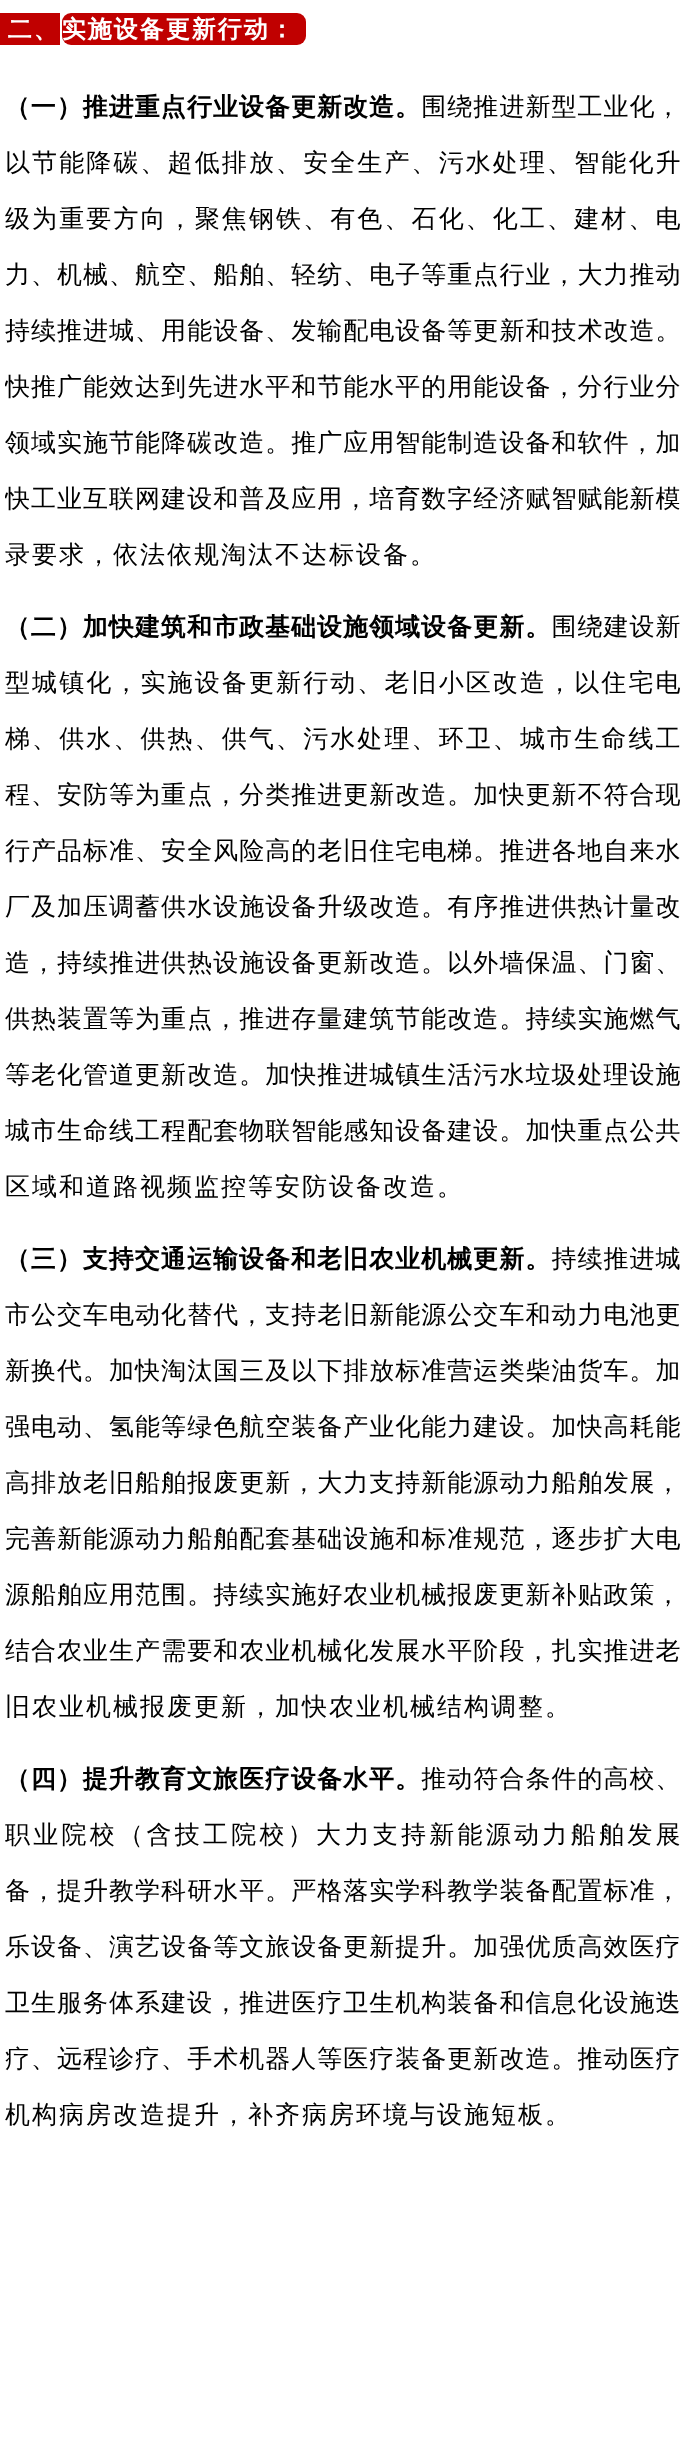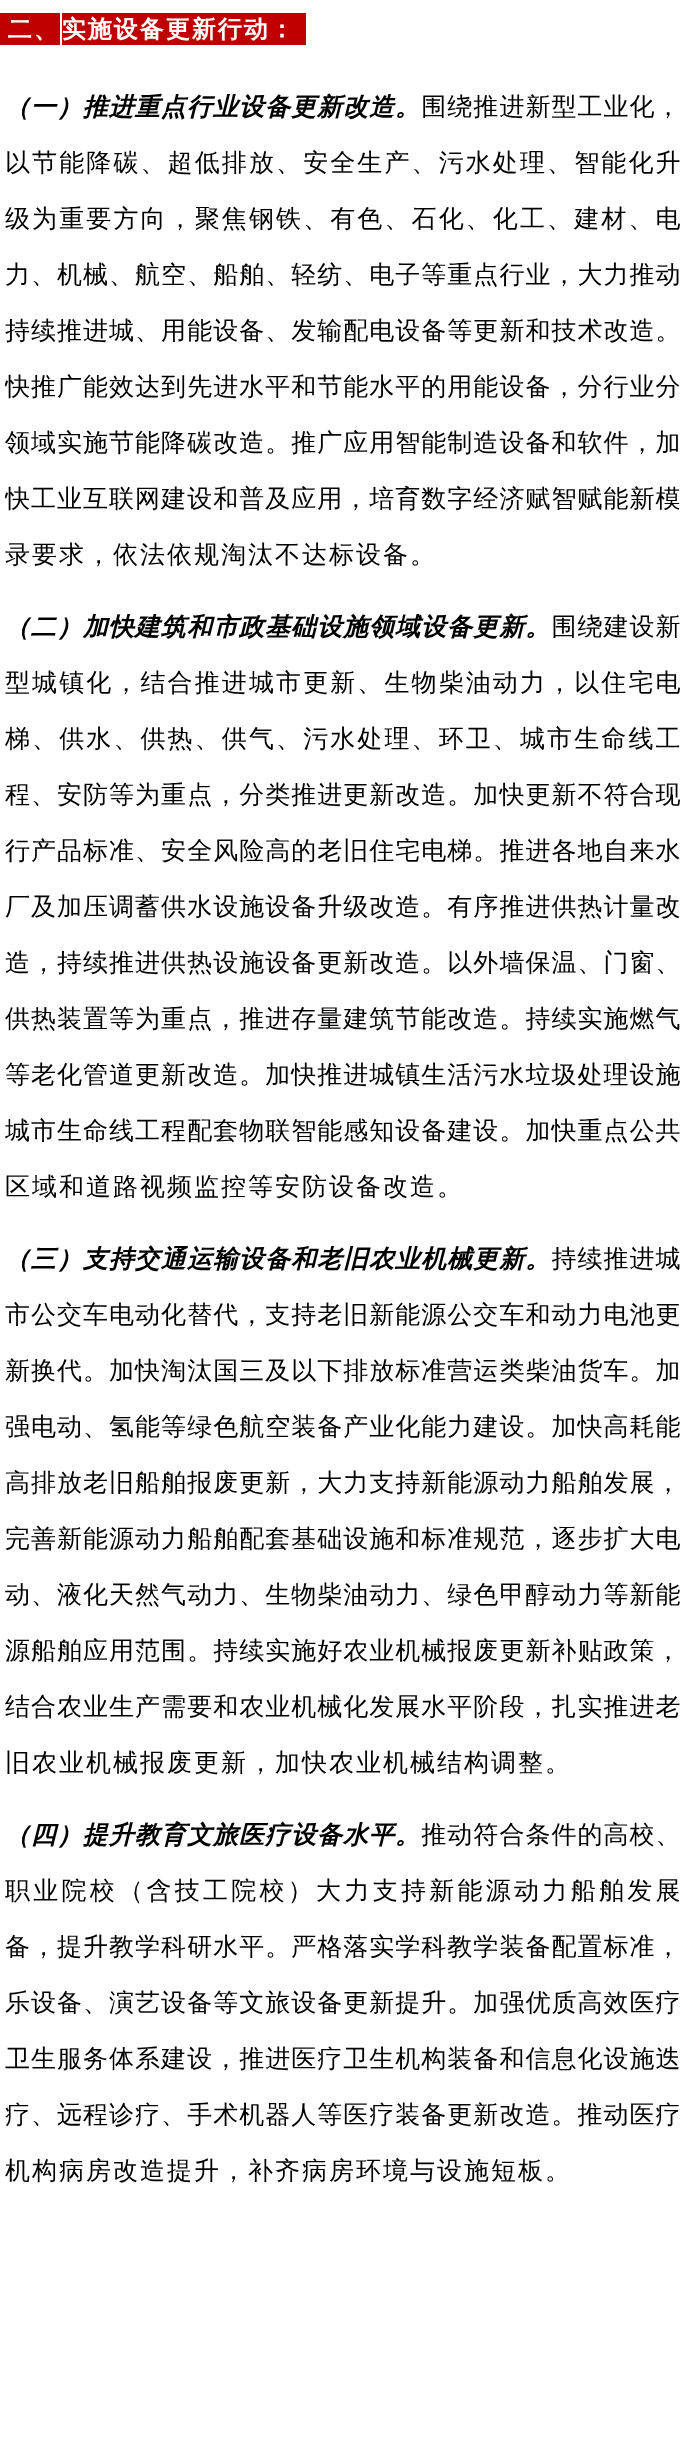--- a/index.html
+++ b/index.html
@@ -47,60 +47,59 @@
     text-align: justify;
     text-align-last: justify;
     text-justify: inter-character;
     overflow: hidden;
   }
   .line.last {
     text-align: right;
     text-align-last: left;
     letter-spacing: 2px;
   }
-  .line .lead { font-weight: bold; font-style: italic; }
+  .line .lead { font-weight: bold; }
 </style>
 </head>
 <body>
 
 <div class="page">
-  <div class="heading-row"><span class="hl" style="background: rgb(192, 0, 0); color: rgb(255, 255, 255);">二、</span><span class="hl hl2" style="background: rgb(192, 0, 0); color: rgb(255, 255, 255);">实施设备更新行动：</span></div>
+  <div class="heading-row"><span class="hl" style="background: rgb(192, 0, 0); color: rgb(255, 255, 255);">二、</span><span class="hl hl2" style="background: rgb(192, 0, 0); color: rgb(255, 255, 255); border-radius: 9px;">实施设备更新行动：</span></div>
   <div class="doc-body">
       <div class="paragraph">
         <div class="line"><span class="lead">（一）推进重点行业设备更新改造。</span><span>围绕推进新型工业化，</span></div>
         <div class="line"><span>以节能降碳、超低排放、安全生产、污水处理、智能化升</span></div>
         <div class="line"><span>级为重要方向，聚焦钢铁、有色、石化、化工、建材、电</span></div>
         <div class="line"><span>力、机械、航空、船舶、轻纺、电子等重点行业，大力推动</span></div>
         <div class="line"><span>持续推进城、用能设备、发输配电设备等更新和技术改造。加</span></div>
         <div class="line"><span>快推广能效达到先进水平和节能水平的用能设备，分行业分</span></div>
         <div class="line"><span>领域实施节能降碳改造。推广应用智能制造设备和软件，加</span></div>
         <div class="line"><span>快工业互联网建设和普及应用，培育数字经济赋智赋能新模</span></div>
         <div class="line last"><span>录要求，依法依规淘汰不达标设备。</span></div>
       </div>
       <div class="paragraph">
         <div class="line"><span class="lead">（二）加快建筑和市政基础设施领域设备更新。</span><span>围绕建设新</span></div>
-        <div class="line"><span>型城镇化，结合推进城市更新、生物柴油动力，以住宅电</span></div>
+        <div class="line"><span>型城镇化，实施设备更新行动、老旧小区改造，以住宅电</span></div>
         <div class="line"><span>梯、供水、供热、供气、污水处理、环卫、城市生命线工</span></div>
         <div class="line"><span>程、安防等为重点，分类推进更新改造。加快更新不符合现</span></div>
         <div class="line"><span>行产品标准、安全风险高的老旧住宅电梯。推进各地自来水</span></div>
         <div class="line"><span>厂及加压调蓄供水设施设备升级改造。有序推进供热计量改</span></div>
         <div class="line"><span>造，持续推进供热设施设备更新改造。以外墙保温、门窗、</span></div>
         <div class="line"><span>供热装置等为重点，推进存量建筑节能改造。持续实施燃气</span></div>
         <div class="line"><span>等老化管道更新改造。加快推进城镇生活污水垃圾处理设施</span></div>
         <div class="line"><span>城市生命线工程配套物联智能感知设备建设。加快重点公共</span></div>
         <div class="line last"><span>区域和道路视频监控等安防设备改造。</span></div>
       </div>
       <div class="paragraph">
         <div class="line"><span class="lead">（三）支持交通运输设备和老旧农业机械更新。</span><span>持续推进城</span></div>
         <div class="line"><span>市公交车电动化替代，支持老旧新能源公交车和动力电池更</span></div>
         <div class="line"><span>新换代。加快淘汰国三及以下排放标准营运类柴油货车。加</span></div>
         <div class="line"><span>强电动、氢能等绿色航空装备产业化能力建设。加快高耗能</span></div>
         <div class="line"><span>高排放老旧船舶报废更新，大力支持新能源动力船舶发展，</span></div>
         <div class="line"><span>完善新能源动力船舶配套基础设施和标准规范，逐步扩大电</span></div>
-        <div class="line"><span>动、液化天然气动力、生物柴油动力、绿色甲醇动力等新能</span></div>
         <div class="line"><span>源船舶应用范围。持续实施好农业机械报废更新补贴政策，</span></div>
         <div class="line"><span>结合农业生产需要和农业机械化发展水平阶段，扎实推进老</span></div>
         <div class="line last"><span>旧农业机械报废更新，加快农业机械结构调整。</span></div>
       </div>
       <div class="paragraph">
         <div class="line"><span class="lead">（四）提升教育文旅医疗设备水平。</span><span>推动符合条件的高校、</span></div>
         <div class="line"><span>职业院校（含技工院校）大力支持新能源动力船舶发展</span></div>
         <div class="line"><span>备，提升教学科研水平。严格落实学科教学装备配置标准，</span></div>
         <div class="line"><span>乐设备、演艺设备等文旅设备更新提升。加强优质高效医疗</span></div>
         <div class="line"><span>卫生服务体系建设，推进医疗卫生机构装备和信息化设施迭</span></div>

